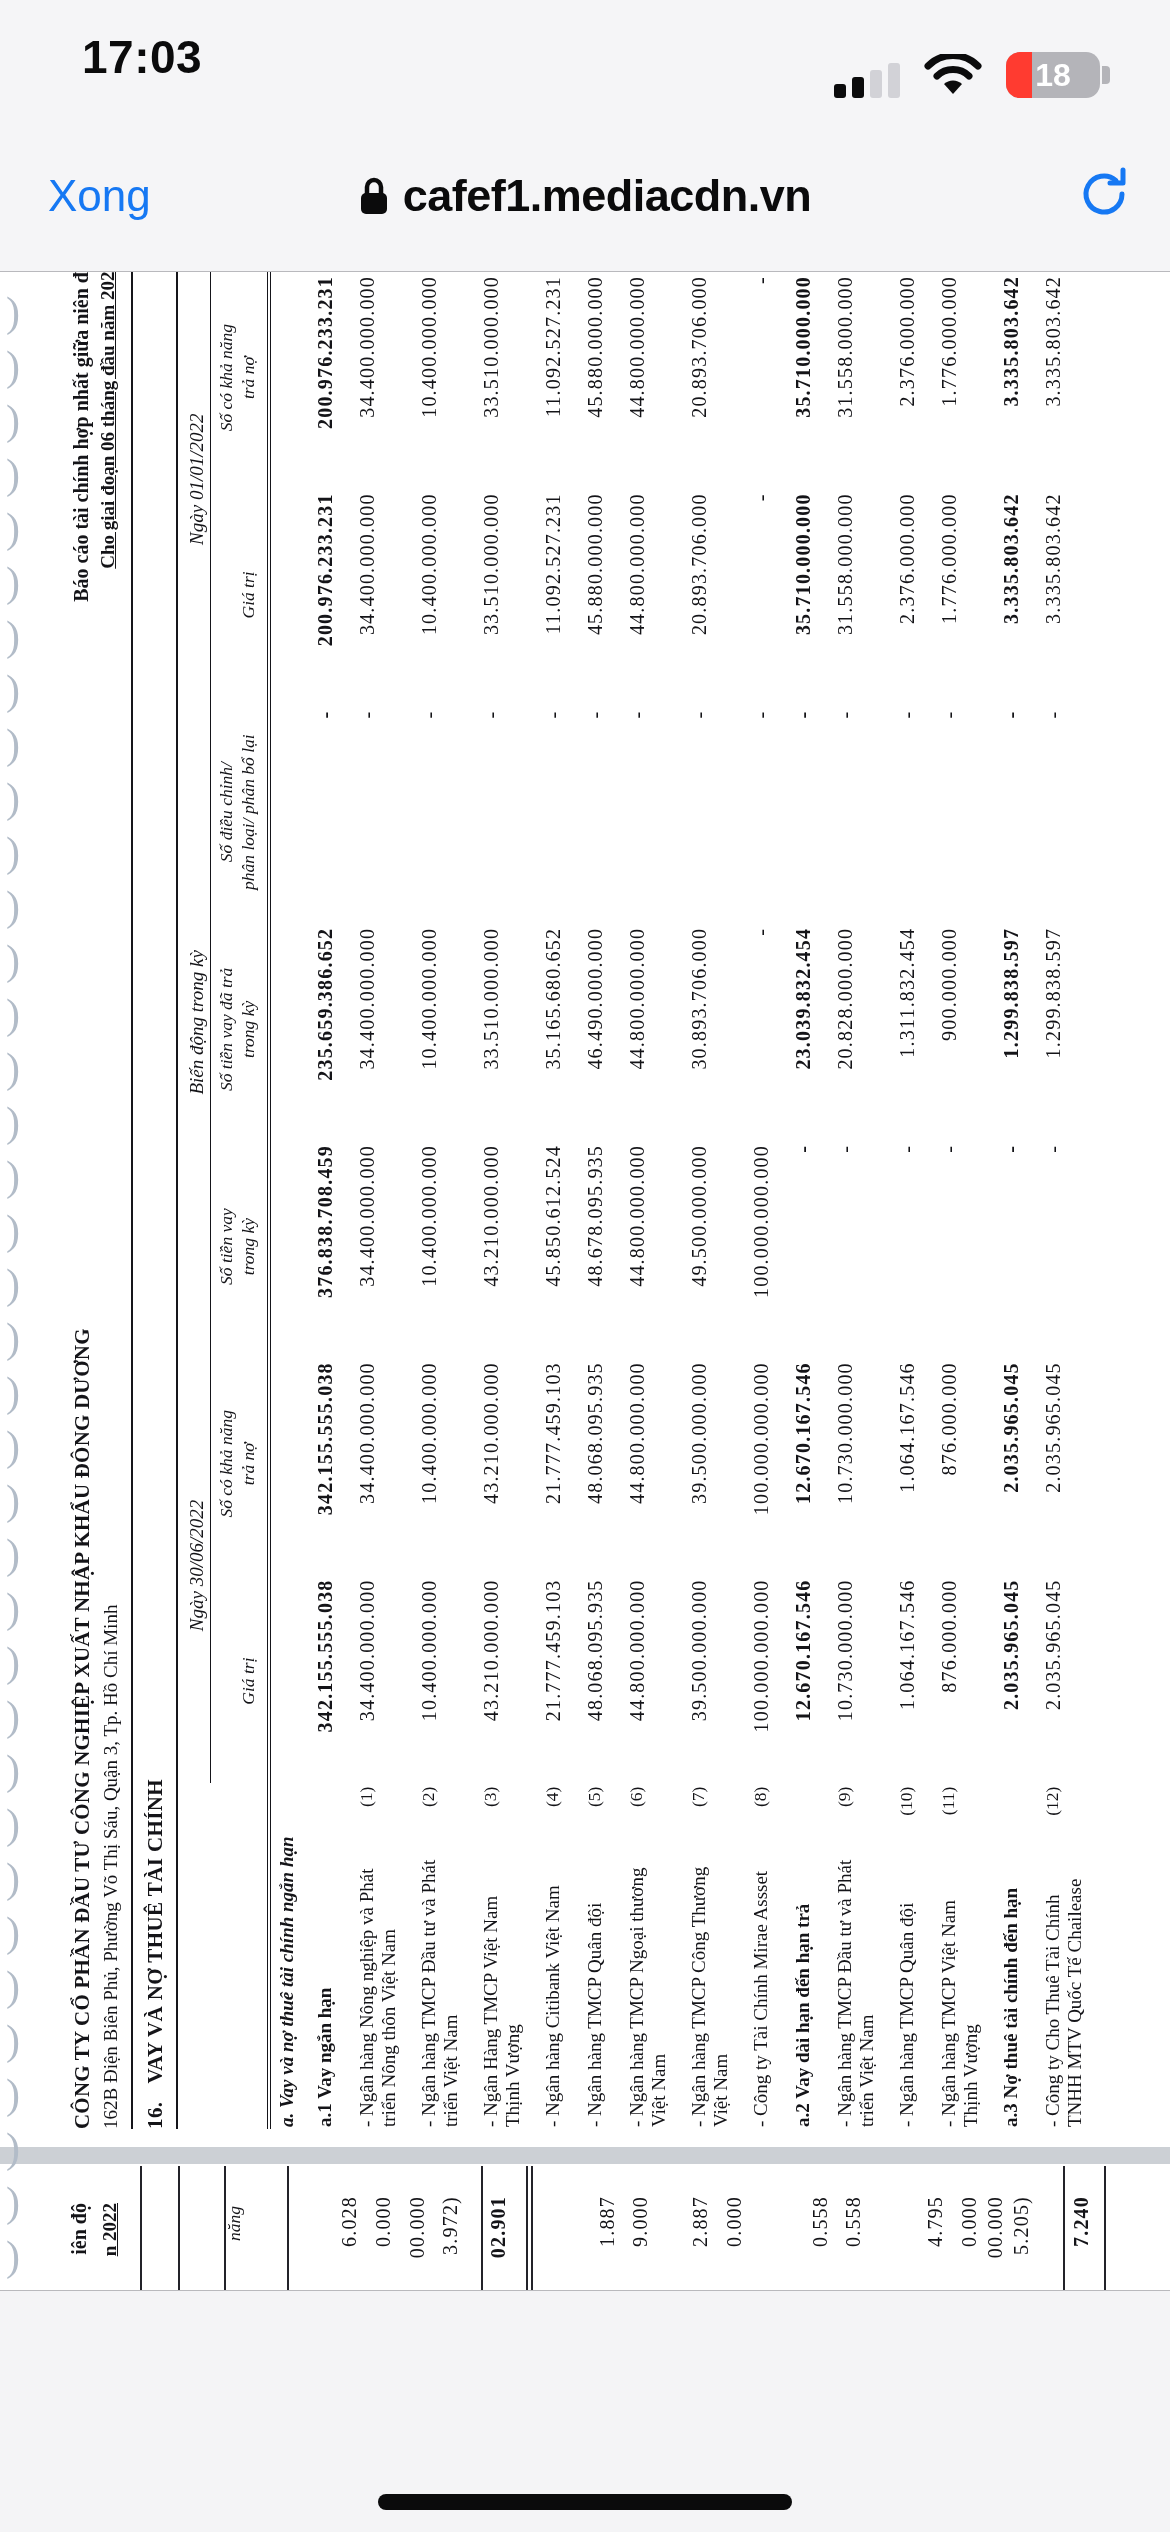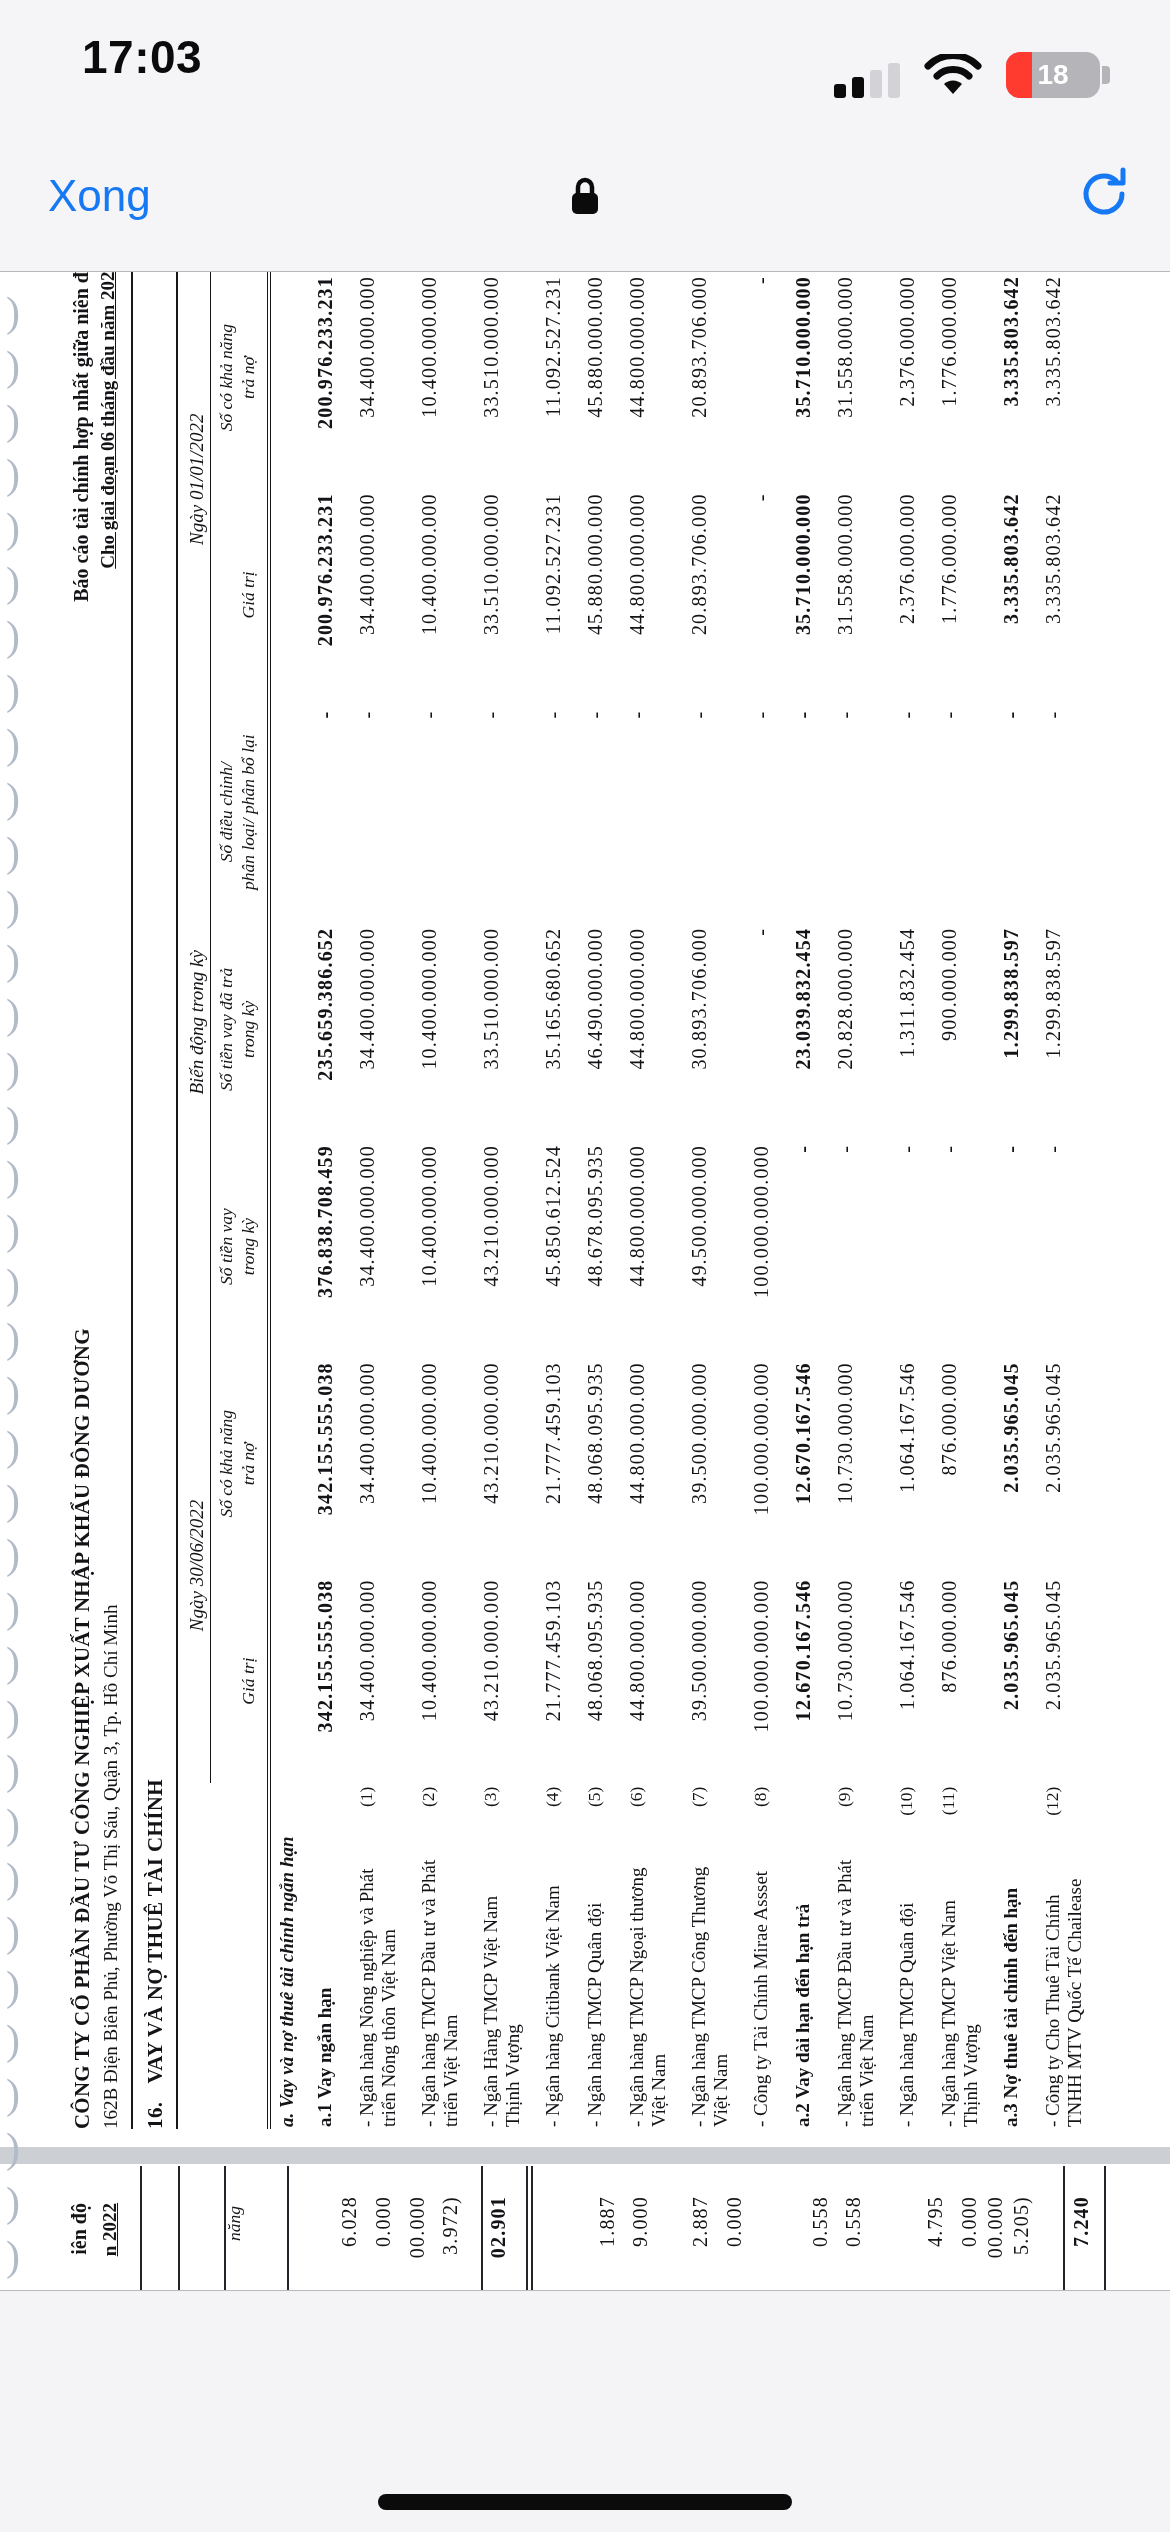--- a/index.html
+++ b/index.html
@@ -14,21 +14,21 @@
           color:#0b0b0c; letter-spacing:.5px; }
   .sb-icons { position:absolute; right:60px; top:52px; display:flex; align-items:flex-end; gap:24px; }
   .sig { display:flex; align-items:flex-end; gap:6px; height:44px; }
   .sig i { display:block; width:12px; border-radius:3px; }
   .sig i.on { background:#0b0b0c; } .sig i.off { background:#d2d2d7; }
   .batt { position:relative; width:104px; height:46px; }
   .batt .body { position:absolute; left:0; top:0; width:94px; height:46px; border-radius:14px;
                 background:#b4b4b9; overflow:hidden; }
   .batt .lvl { position:absolute; left:0; top:0; bottom:0; width:26px; background:#FF3B30; }
   .batt .pct { position:absolute; left:0; top:0; width:94px; height:46px; color:#fff;
-               font-size:28px; font-weight:700; text-align:center; line-height:46px;border-radius:9px; }
+               font-size:32px; font-weight:700; text-align:center; line-height:46px;border-radius:9px; }
   .batt .nub { position:absolute; right:0; top:14px; width:8px; height:18px;
                background:#b4b4b9; border-radius:0 4px 4px 0; }
 
   .nav-bar { position:absolute; top:120px; left:0; width:1170px; height:152px;
              background:#F5F5F7; border-bottom:1px solid #b9b9bd; z-index:30;
              display:flex; align-items:center; }
   .done { position:absolute; left:48px; font-size:44px; color:#1678F3; }
   .url-group { position:absolute; left:0; right:0; display:flex; justify-content:center;
                align-items:center; gap:14px; }
   .url-text { font-size:45px; font-weight:600; color:#0b0b0c; letter-spacing:-.5px; }
@@ -123,20 +123,21 @@
     </div>
   </div>
 
   <div class="nav-bar">
     <div class="done">Xong</div>
     <div class="url-group">
       <svg width="30" height="40" viewBox="0 0 30 40">
         <path d="M8 18 V11 a7 7 0 0 1 14 0 V18" fill="none" stroke="#0b0b0c" stroke-width="4.5"></path>
         <rect x="2" y="17" width="26" height="21" rx="5" fill="#0b0b0c"></rect>
       </svg>
+      <span class="url-text">cafef1.mediacdn.vn</span>
     </div>
     <div class="refresh">
       <svg width="56" height="56" viewBox="0 0 56 56">
         <path d="M46 28 a18 18 0 1 1 -6 -13.4" fill="none" stroke="#1678F3" stroke-width="5" stroke-linecap="round"></path>
         <path d="M47 4 L47 17 L34 17" fill="none" stroke="#1678F3" stroke-width="5" stroke-linecap="round" stroke-linejoin="round"></path>
       </svg>
     </div>
   </div>
 
   <div class="pdf-area">

